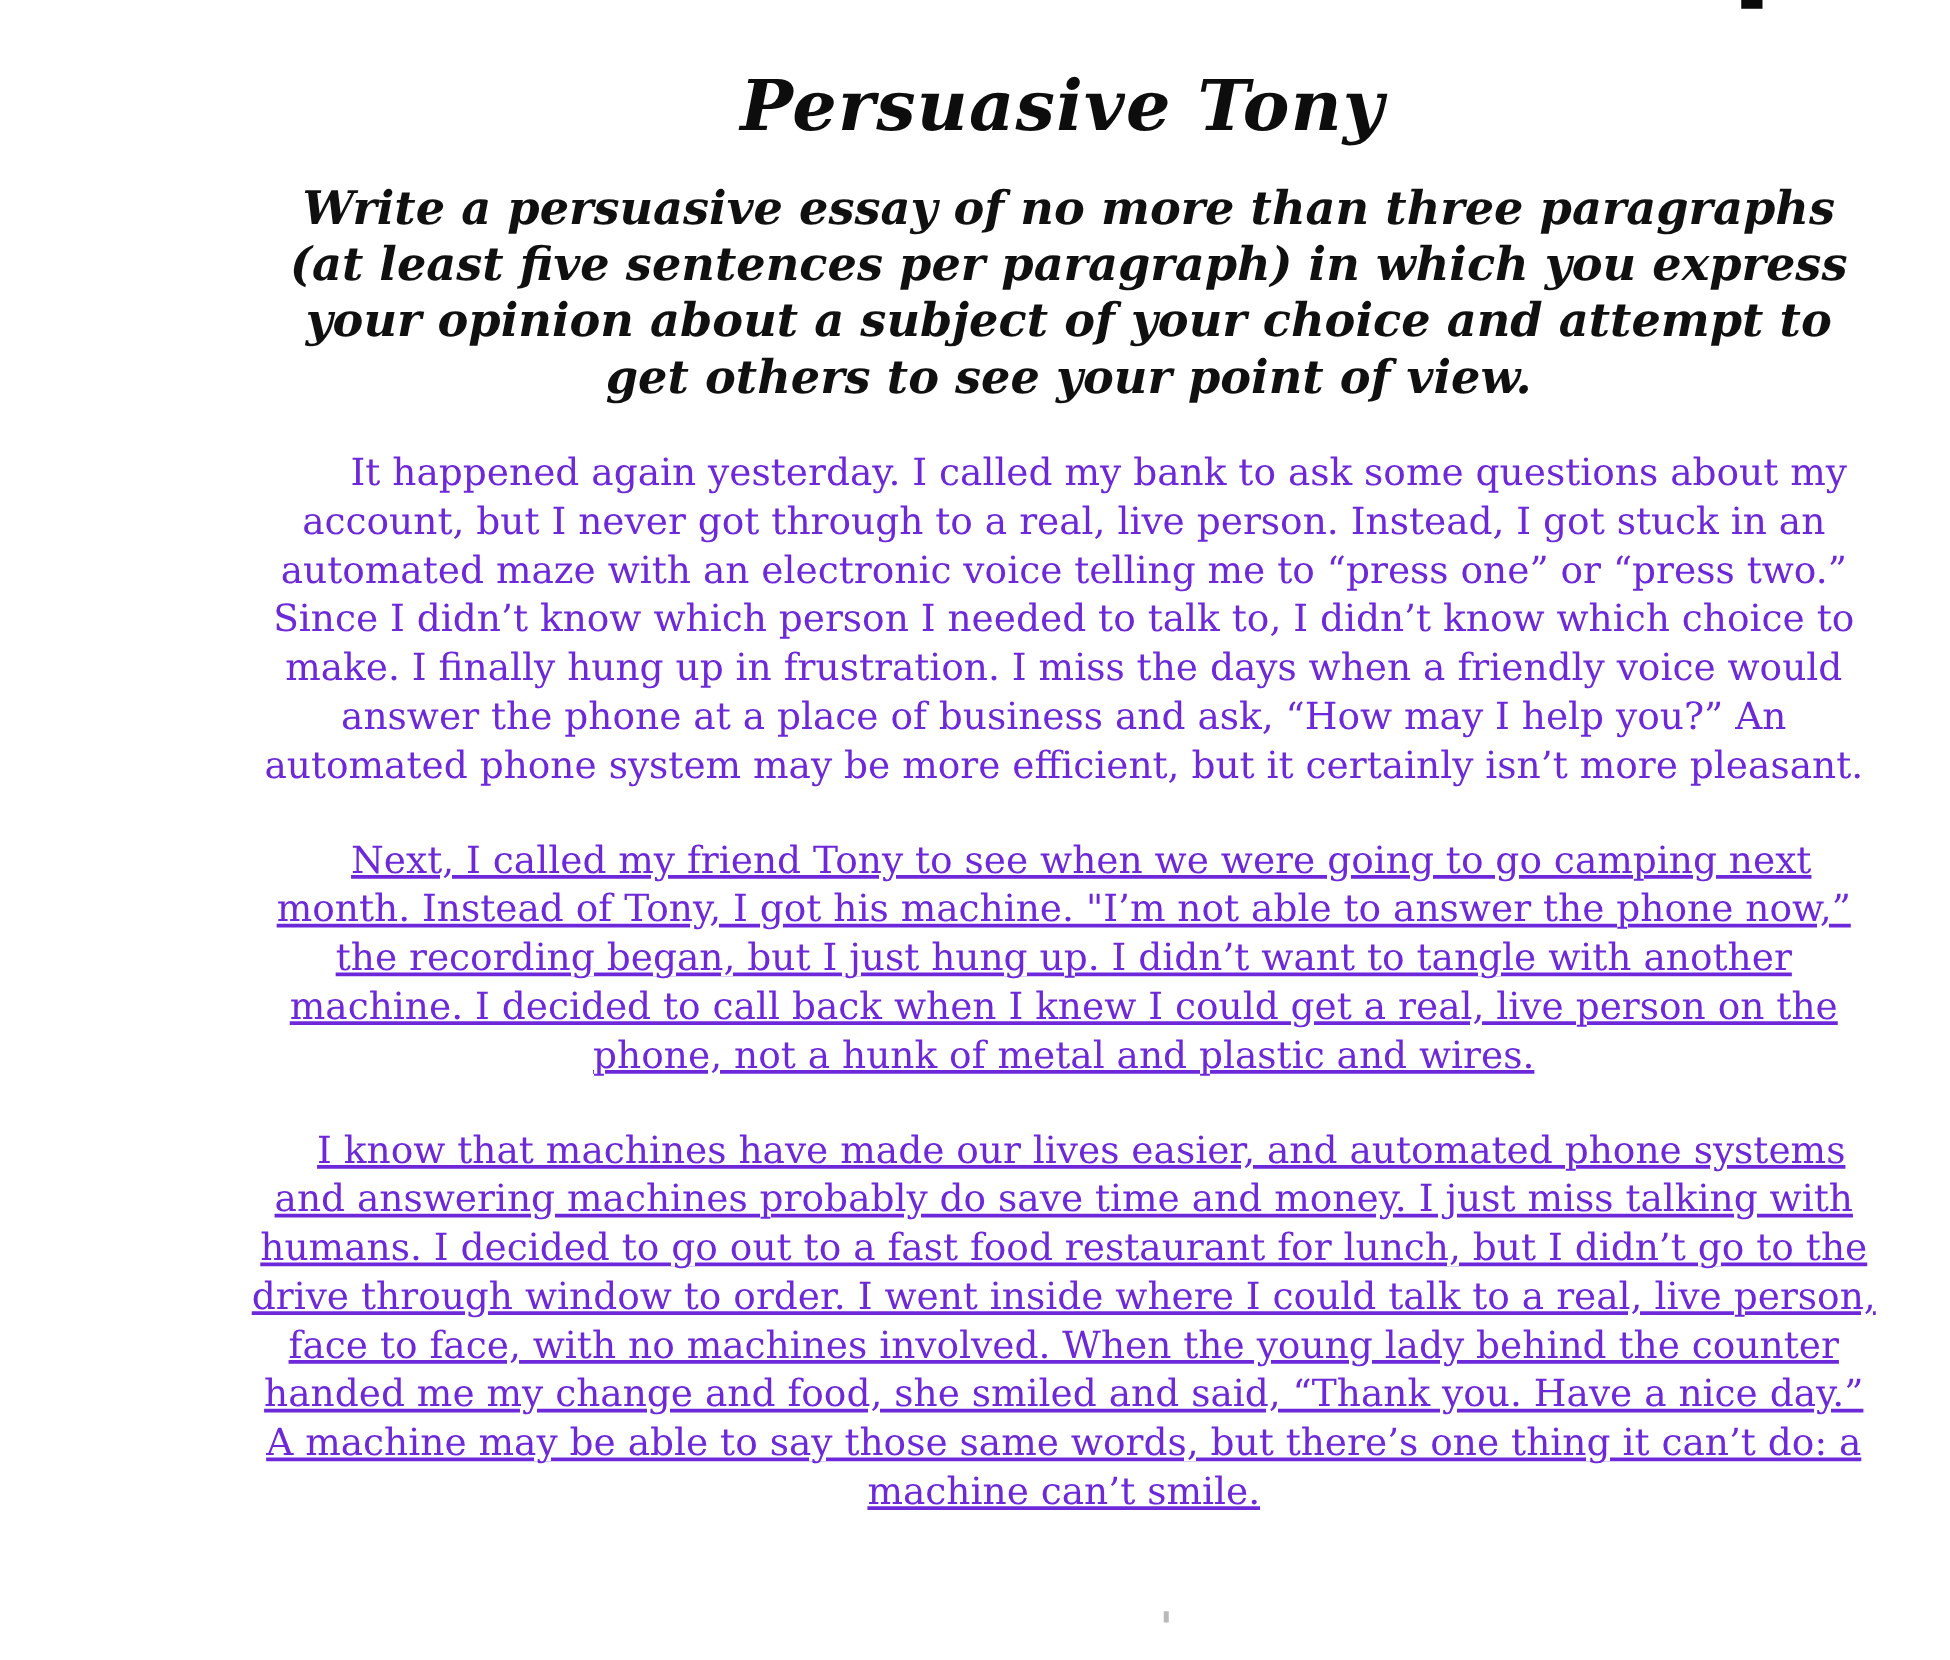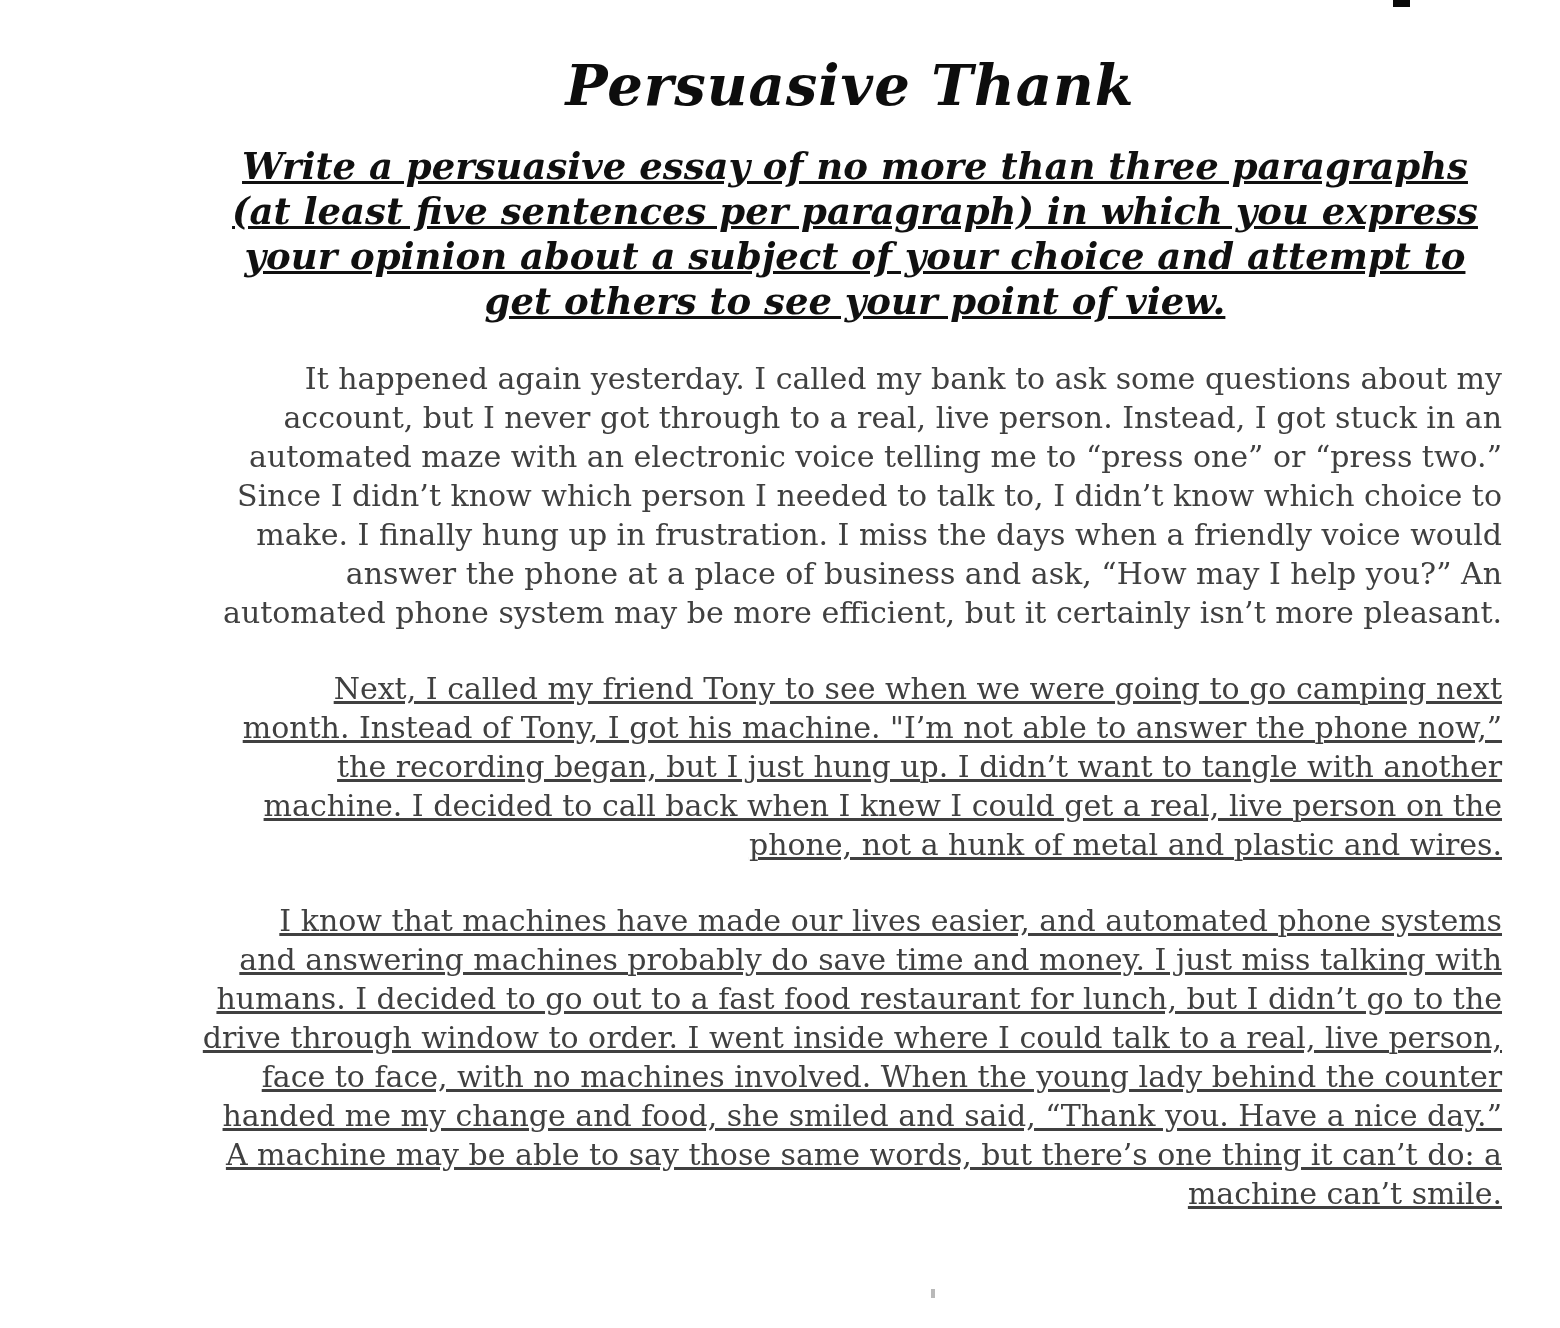--- a/index.html
+++ b/index.html
@@ -32,29 +32,28 @@
   .instructions {
     margin: 26px auto 0;
     margin-left: 210px;
     width: 1290px;
     text-align: center;
     font-size: 37px;
     font-weight: bold;
     font-style: italic;
     line-height: 1.22;
     color: #101010;
-    text-decoration: underline;
   }
   .essay {
     margin: 34px 56px 0 200px;
     width: 1302px;
     font-size: 30px;
     line-height: 1.3;
-    color: #404040;
-    text-align: right;
+    color: #6d28d9;
+    text-align: center;
   }
   .essay p {
     margin: 0 0 37px 0;
   }
   .essay p.indent-lg { text-indent: 56px; }
   .essay p.indent-sm { text-indent: 28px; text-decoration: underline; }
   .artifact-dash {
     position: absolute;
     left: 1393px;
     top: 0;
@@ -71,21 +70,21 @@
     background: #b9b9b9;
   }
 </style>
 </head>
 <body>
 
 <div class="page">
 
   <div class="artifact-dash"></div>
 
-  <h1 class="title">Persuasive Thank</h1>
+  <h1 class="title">Persuasive Tony</h1>
 
   <div class="instructions">Write a persuasive essay of no more than three paragraphs (at least five sentences per paragraph) in which you express your opinion about a subject of your choice and attempt to get others to see your point of view.</div>
 
   <div class="essay">
     <p class="indent-lg">It happened again yesterday. I called my bank to ask some questions about my account, but I never got through to a real, live person. Instead, I got stuck in an automated maze with an electronic voice telling me to “press one” or “press two.” Since I didn’t know which person I needed to talk to, I didn’t know which choice to make. I finally hung up in frustration. I miss the days when a friendly voice would answer the phone at a place of business and ask, “How may I help you?” An automated phone system may be more efficient, but it certainly isn’t more pleasant.</p>
     <p class="indent-sm">Next, I called my friend Tony to see when we were going to go camping next month. Instead of Tony, I got his machine. "I’m not able to answer the phone now,” the recording began, but I just hung up. I didn’t want to tangle with another machine. I decided to call back when I knew I could get a real, live person on the phone, not a hunk of metal and plastic and wires.</p>
     <p class="indent-sm">I know that machines have made our lives easier, and automated phone systems and answering machines probably do save time and money. I just miss talking with humans. I decided to go out to a fast food restaurant for lunch, but I didn’t go to the drive through window to order. I went inside where I could talk to a real, live person, face to face, with no machines involved. When the young lady behind the counter handed me my change and food, she smiled and said, “Thank you. Have a nice day.” A machine may be able to say those same words, but there’s one thing it can’t do: a machine can’t smile.</p>
   </div>
 
   <div class="artifact-speck"></div>

